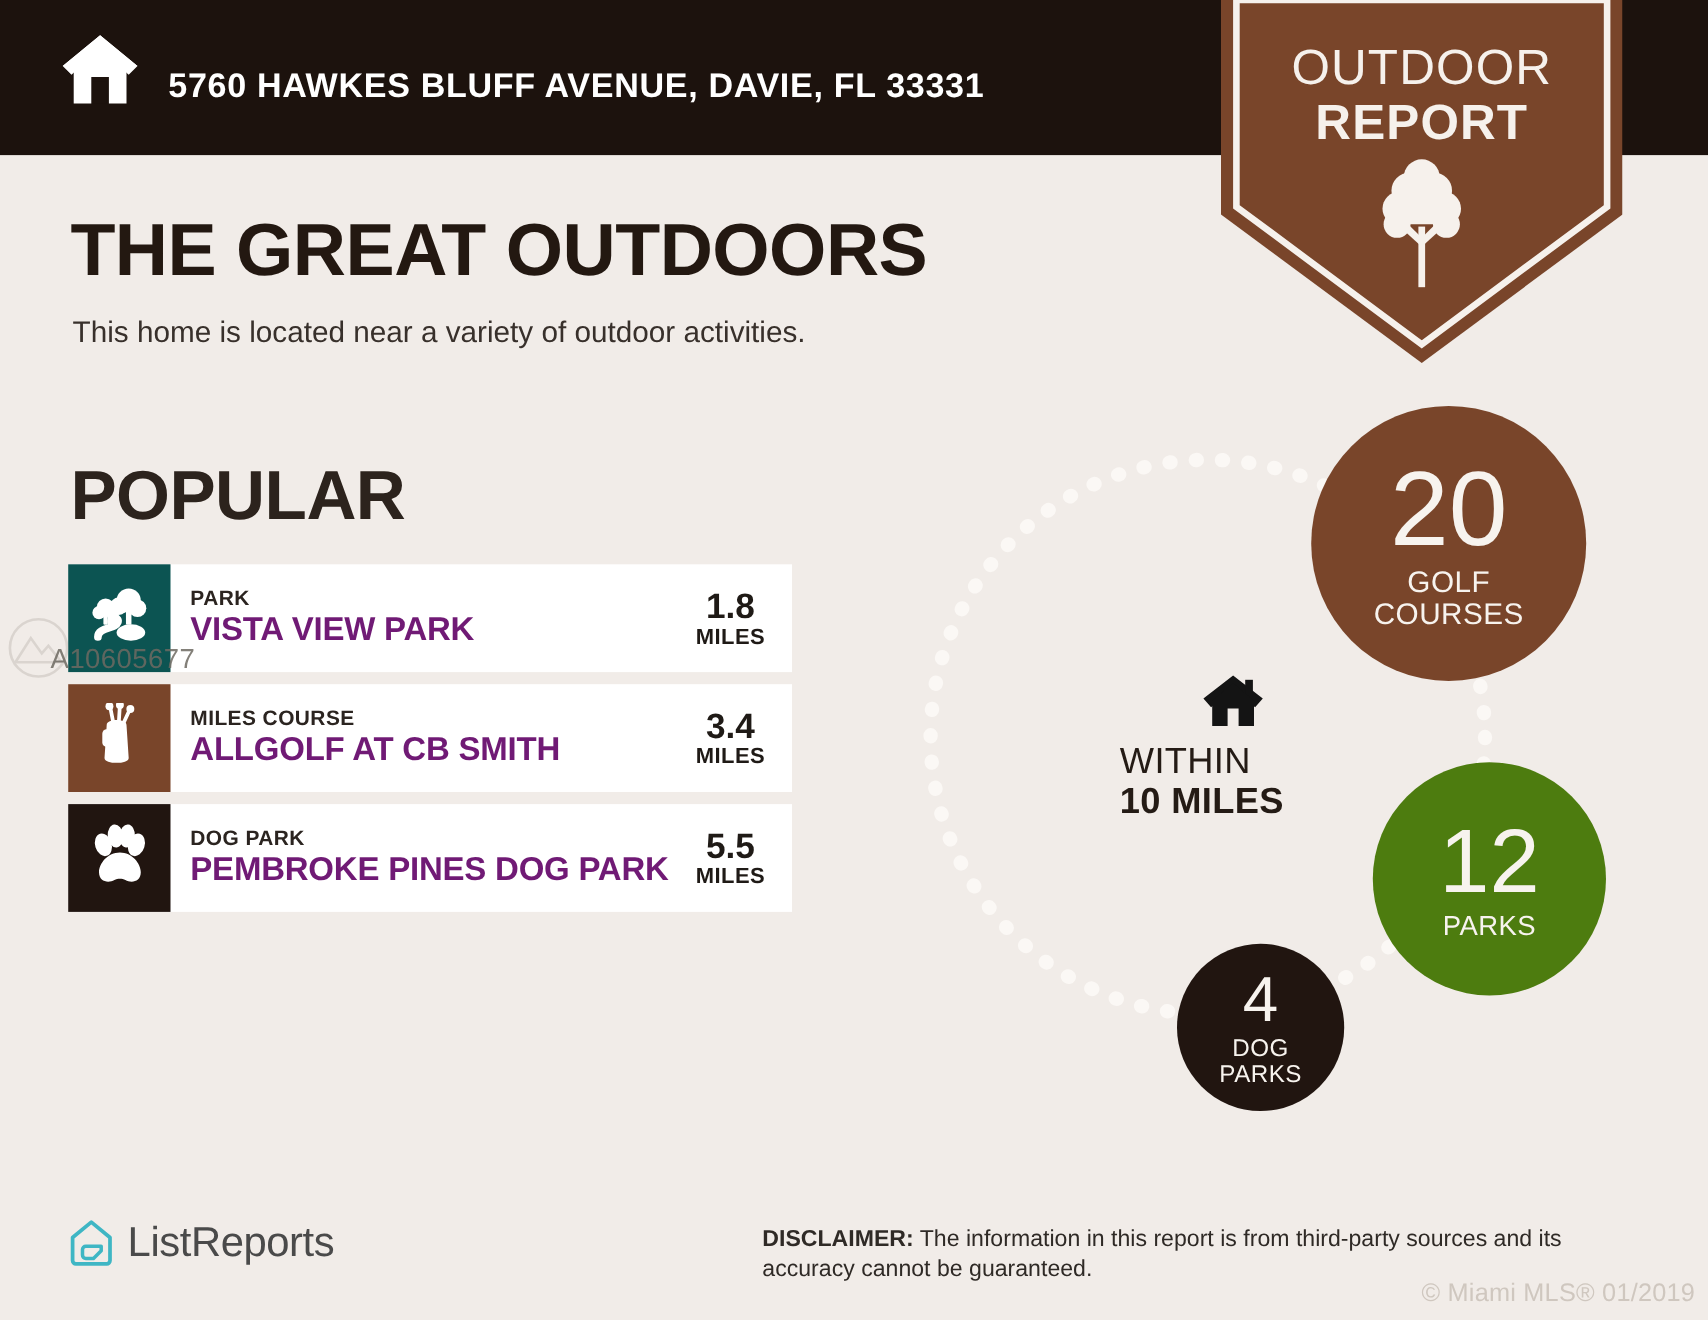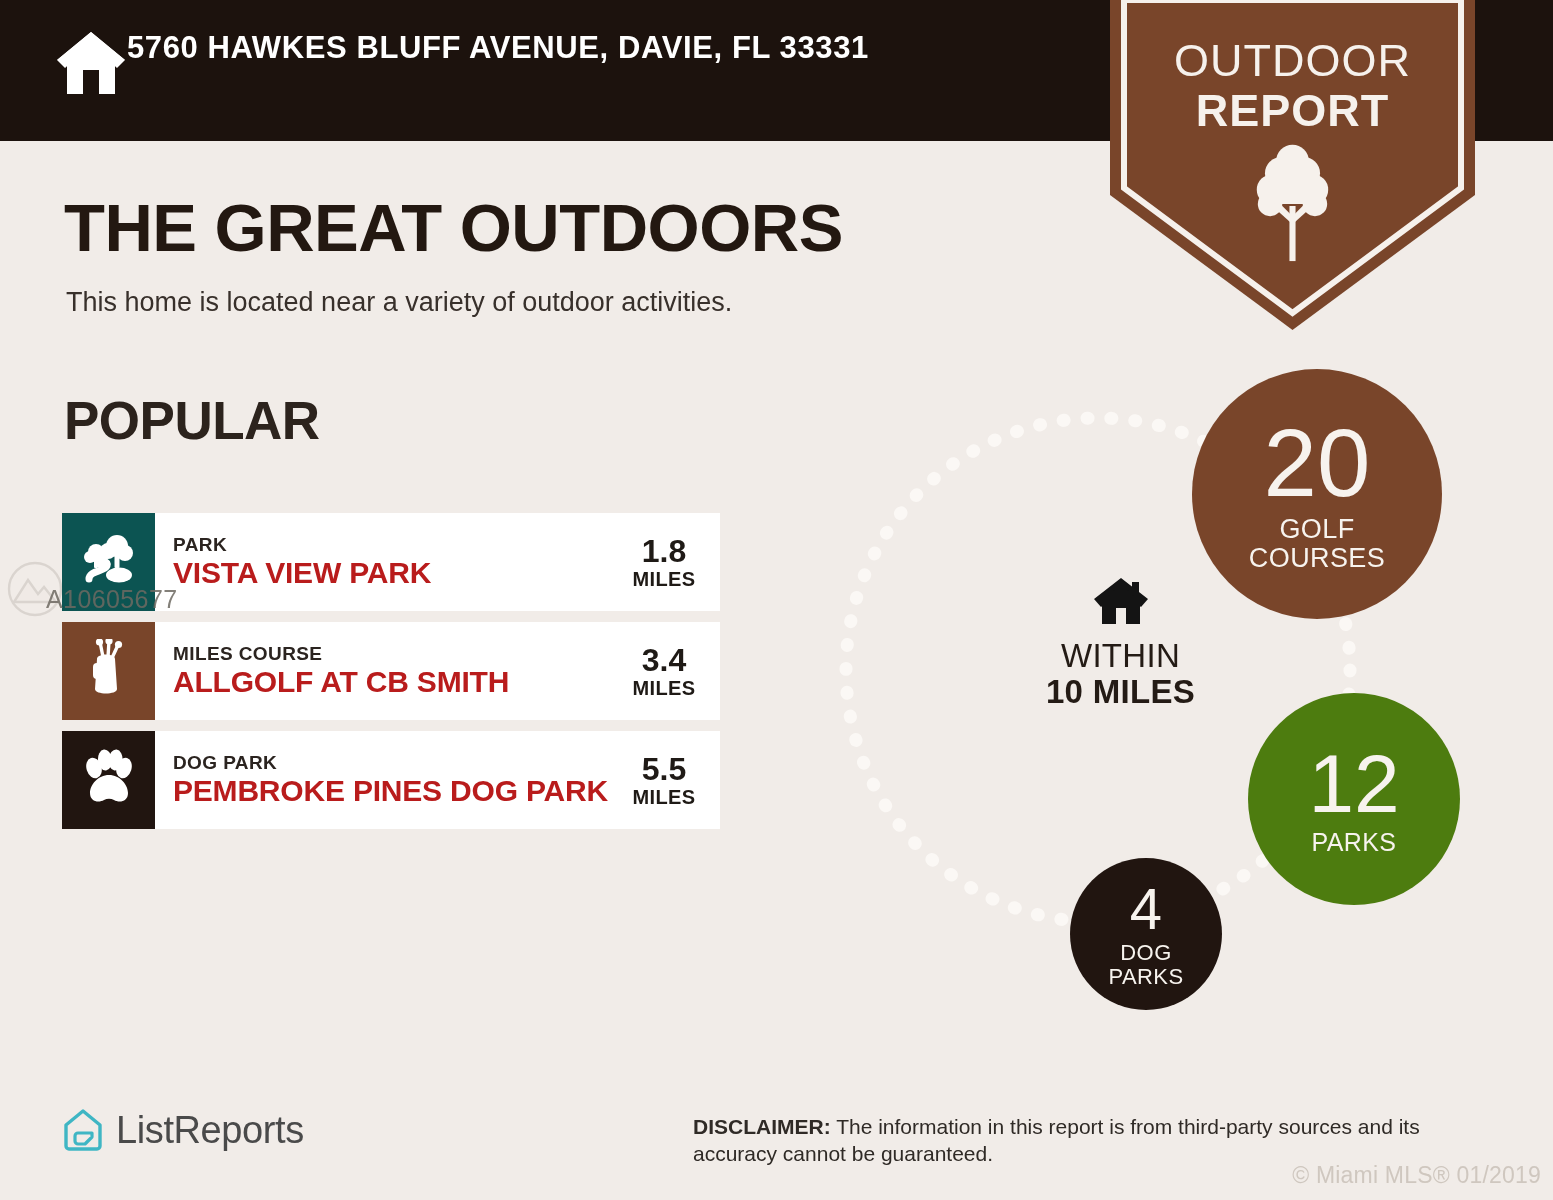--- a/index.html
+++ b/index.html
@@ -11,21 +11,21 @@
     background:#F1ECE8;
   }
 
   
   .header-bar{
     position:absolute; left:0; top:0; width:1553px; height:141px;
     background:#1C120D;
   }
   .header-inner{
     position:absolute; left:55px; top:30px;
-    display:flex; align-items:flex-start; 
+    display:flex; align-items:flex-end; gap:26px;
   }
   .home-glyph{ width:72px; height:66px; display:block; }
   .header-address{
     color:#ffffff; font-size:31px; font-weight:bold;
     letter-spacing:.6px; white-space:nowrap;
     font-family:"Liberation Sans", sans-serif;
   }
 
   
   .badge{
@@ -45,22 +45,22 @@
     font-size:67px; font-weight:bold; color:#231811;
     letter-spacing:-.5px; line-height:74px;
   }
   .subtitle{
     position:absolute; left:66px; top:285px;
     font-size:27px; color:#38302B; line-height:34px;
   }
 
   
   .popular-heading{
-    position:absolute; left:64px; top:390px;
-    font-size:53px; font-weight:bold; color:#2C231D; letter-spacing:-.5px;
+    position:absolute; left:64px; top:415px;
+    font-size:63px; font-weight:bold; color:#2C231D; letter-spacing:-.5px;
   }
   .list{
     position:absolute; left:62px; top:513px; width:658px;
   }
   .row{
     display:flex; align-items:stretch; height:98px;
     background:#FFFFFF; margin-bottom:11px; width:658px;
   }
   .row-icon{
     width:93px; min-width:93px; height:98px;
@@ -68,33 +68,33 @@
   }
   .row-mid{
     flex:1; display:flex; flex-direction:column; justify-content:center;
     padding-left:18px;
   }
   .row-cat{
     font-size:19px; font-weight:bold; color:#2B2420;
     letter-spacing:.4px; line-height:22px;
   }
   .row-name{
-    font-size:30px; font-weight:bold; color:#b91c1c;
+    font-size:30px; font-weight:bold; color:#701a75;
     letter-spacing:-.2px; line-height:34px; white-space:nowrap;
   }
   .row-right{
     width:104px; min-width:104px; display:flex; flex-direction:column;
     align-items:center; justify-content:center; padding-right:8px;
   }
   .row-dist{ font-size:32px; font-weight:bold; color:#1F1A16; line-height:34px; }
   .row-unit{ font-size:20px; font-weight:bold; color:#1F1A16; letter-spacing:.4px; line-height:23px;}
   .dotted-ring{ position:absolute; left:0; top:0; }
 
   .center-block{
-    position:absolute; left:1018px; top:576px; width:205px; text-align:center;
+    position:absolute; left:1018px; top:612px; width:205px; text-align:left;
   }
   .center-home{ width:58px; height:52px; display:block; margin:0 auto 10px auto; }
   .center-l1{ font-size:33px; color:#241B15; line-height:36px; letter-spacing:.3px;}
   .center-l2{ font-size:33px; color:#241B15; font-weight:bold; line-height:36px; letter-spacing:.3px;}
 
   .circle{
     position:absolute; border-radius:50%;
     display:flex; flex-direction:column; align-items:center; justify-content:center;
     color:#F7F3EE; text-align:center;
   }

